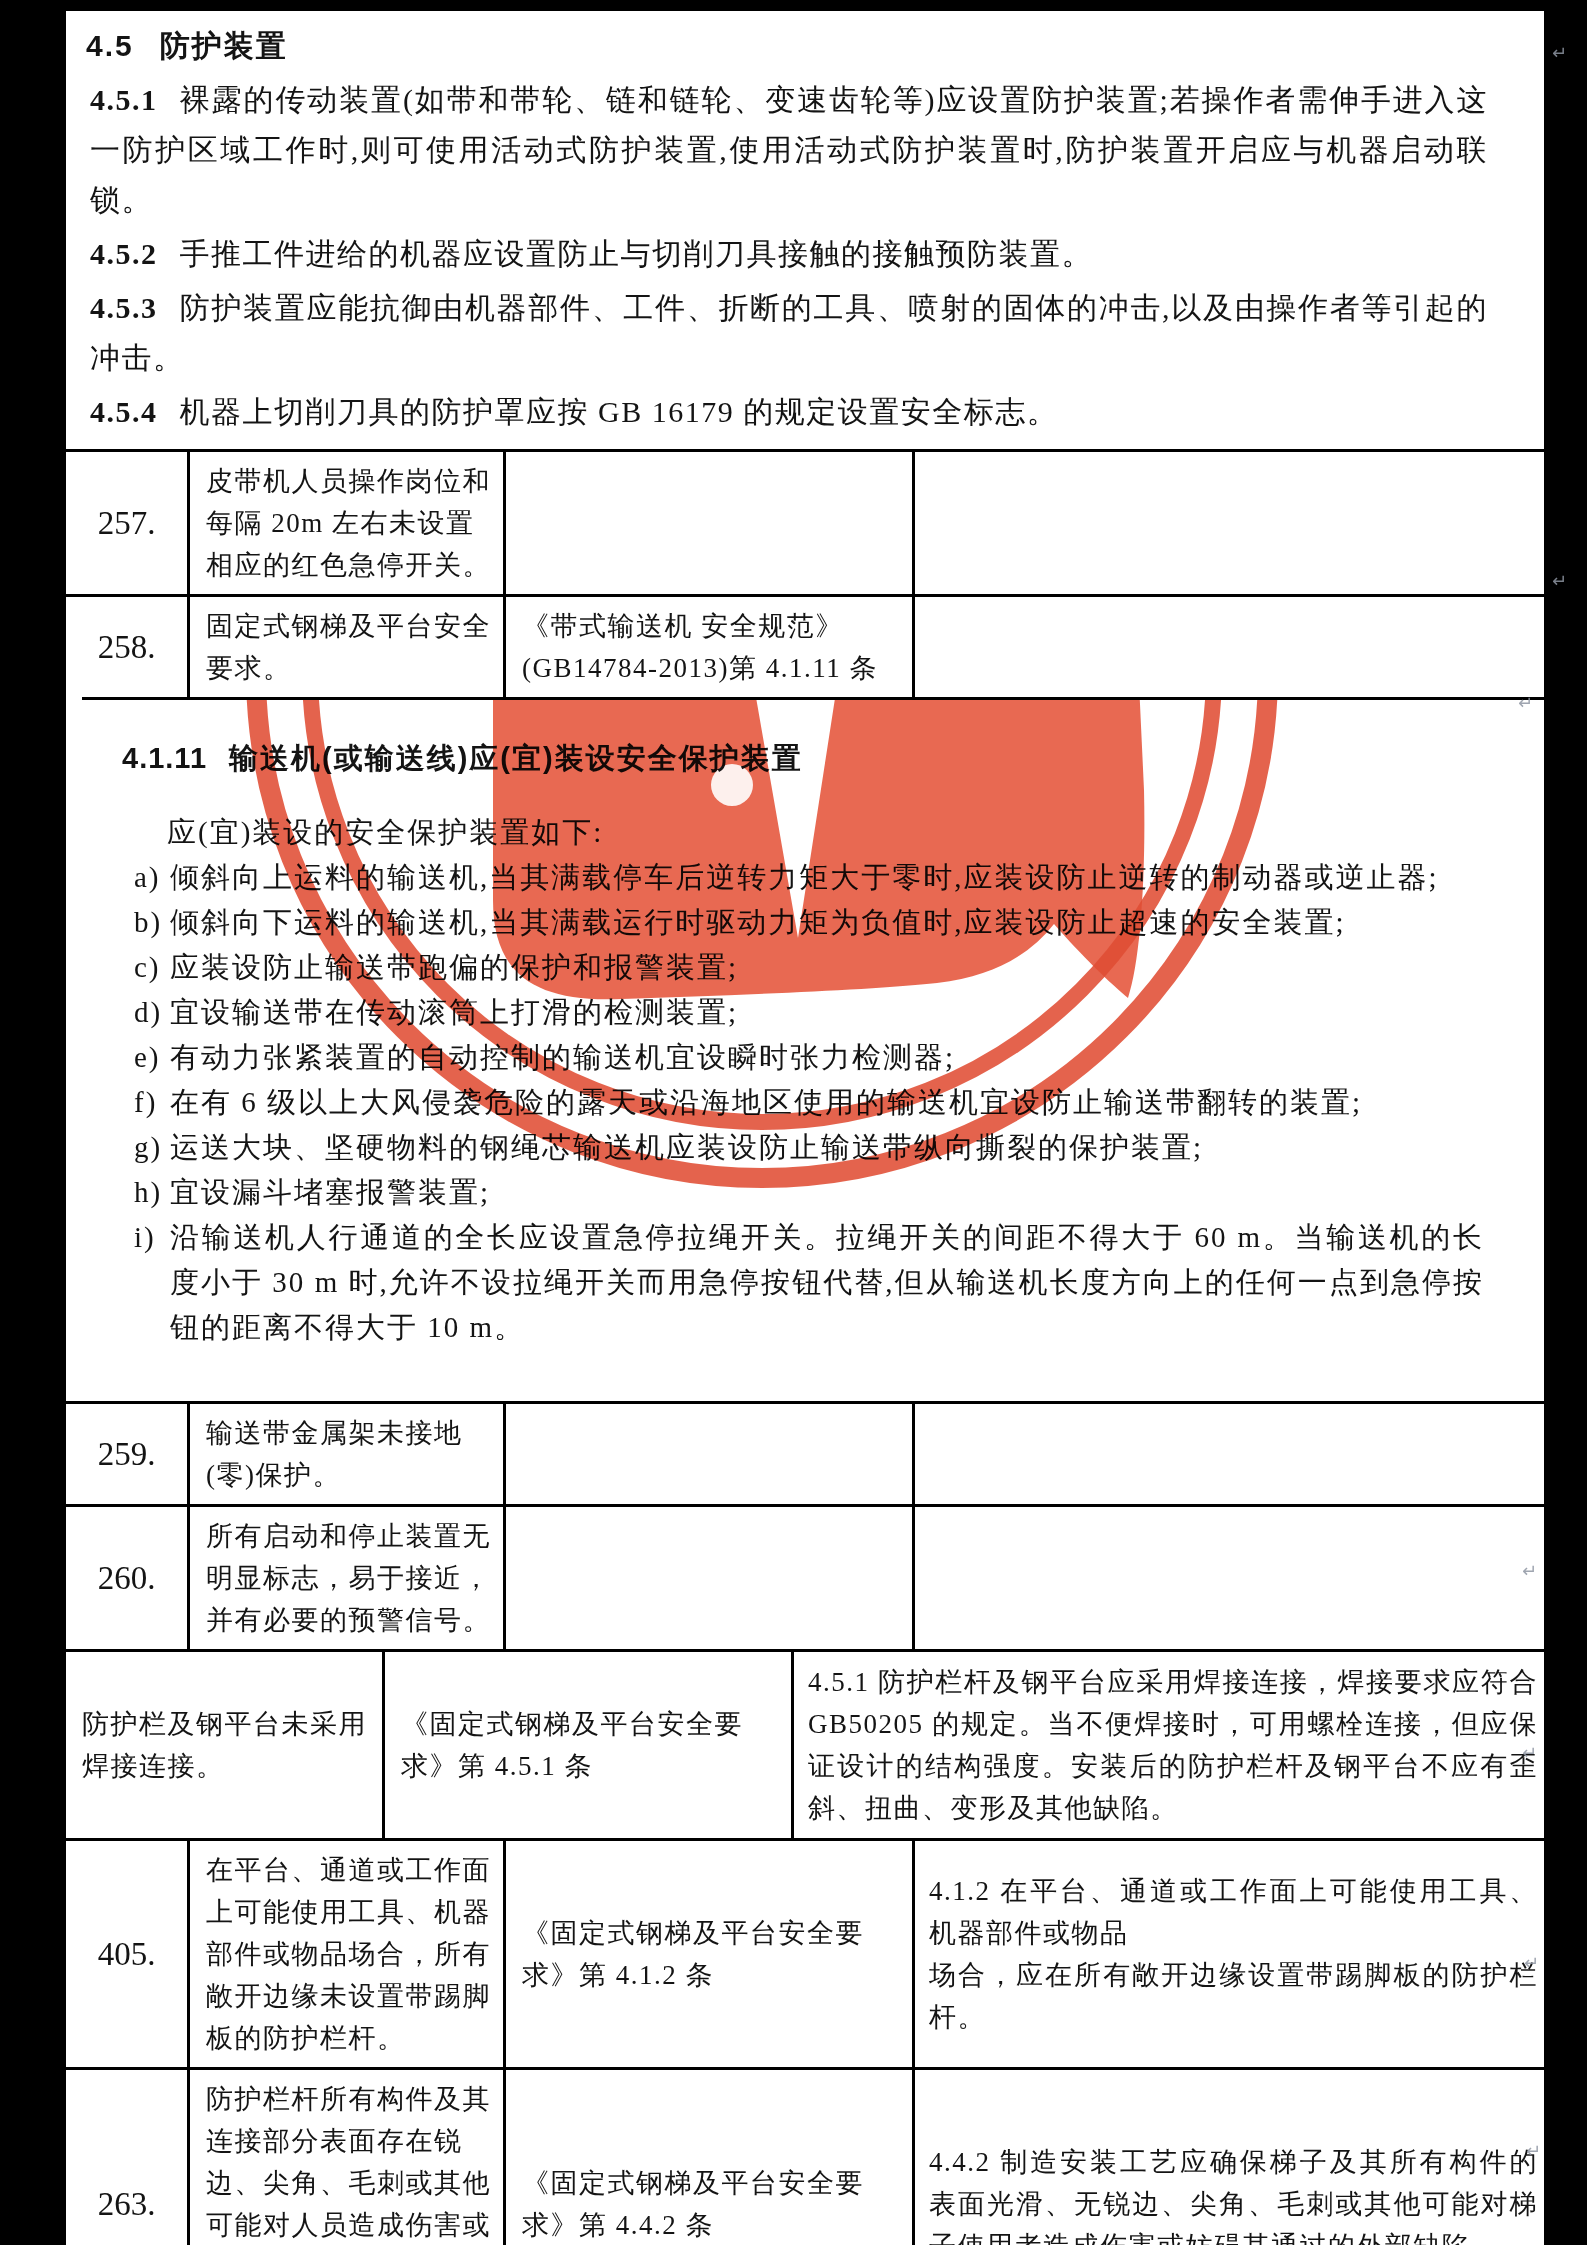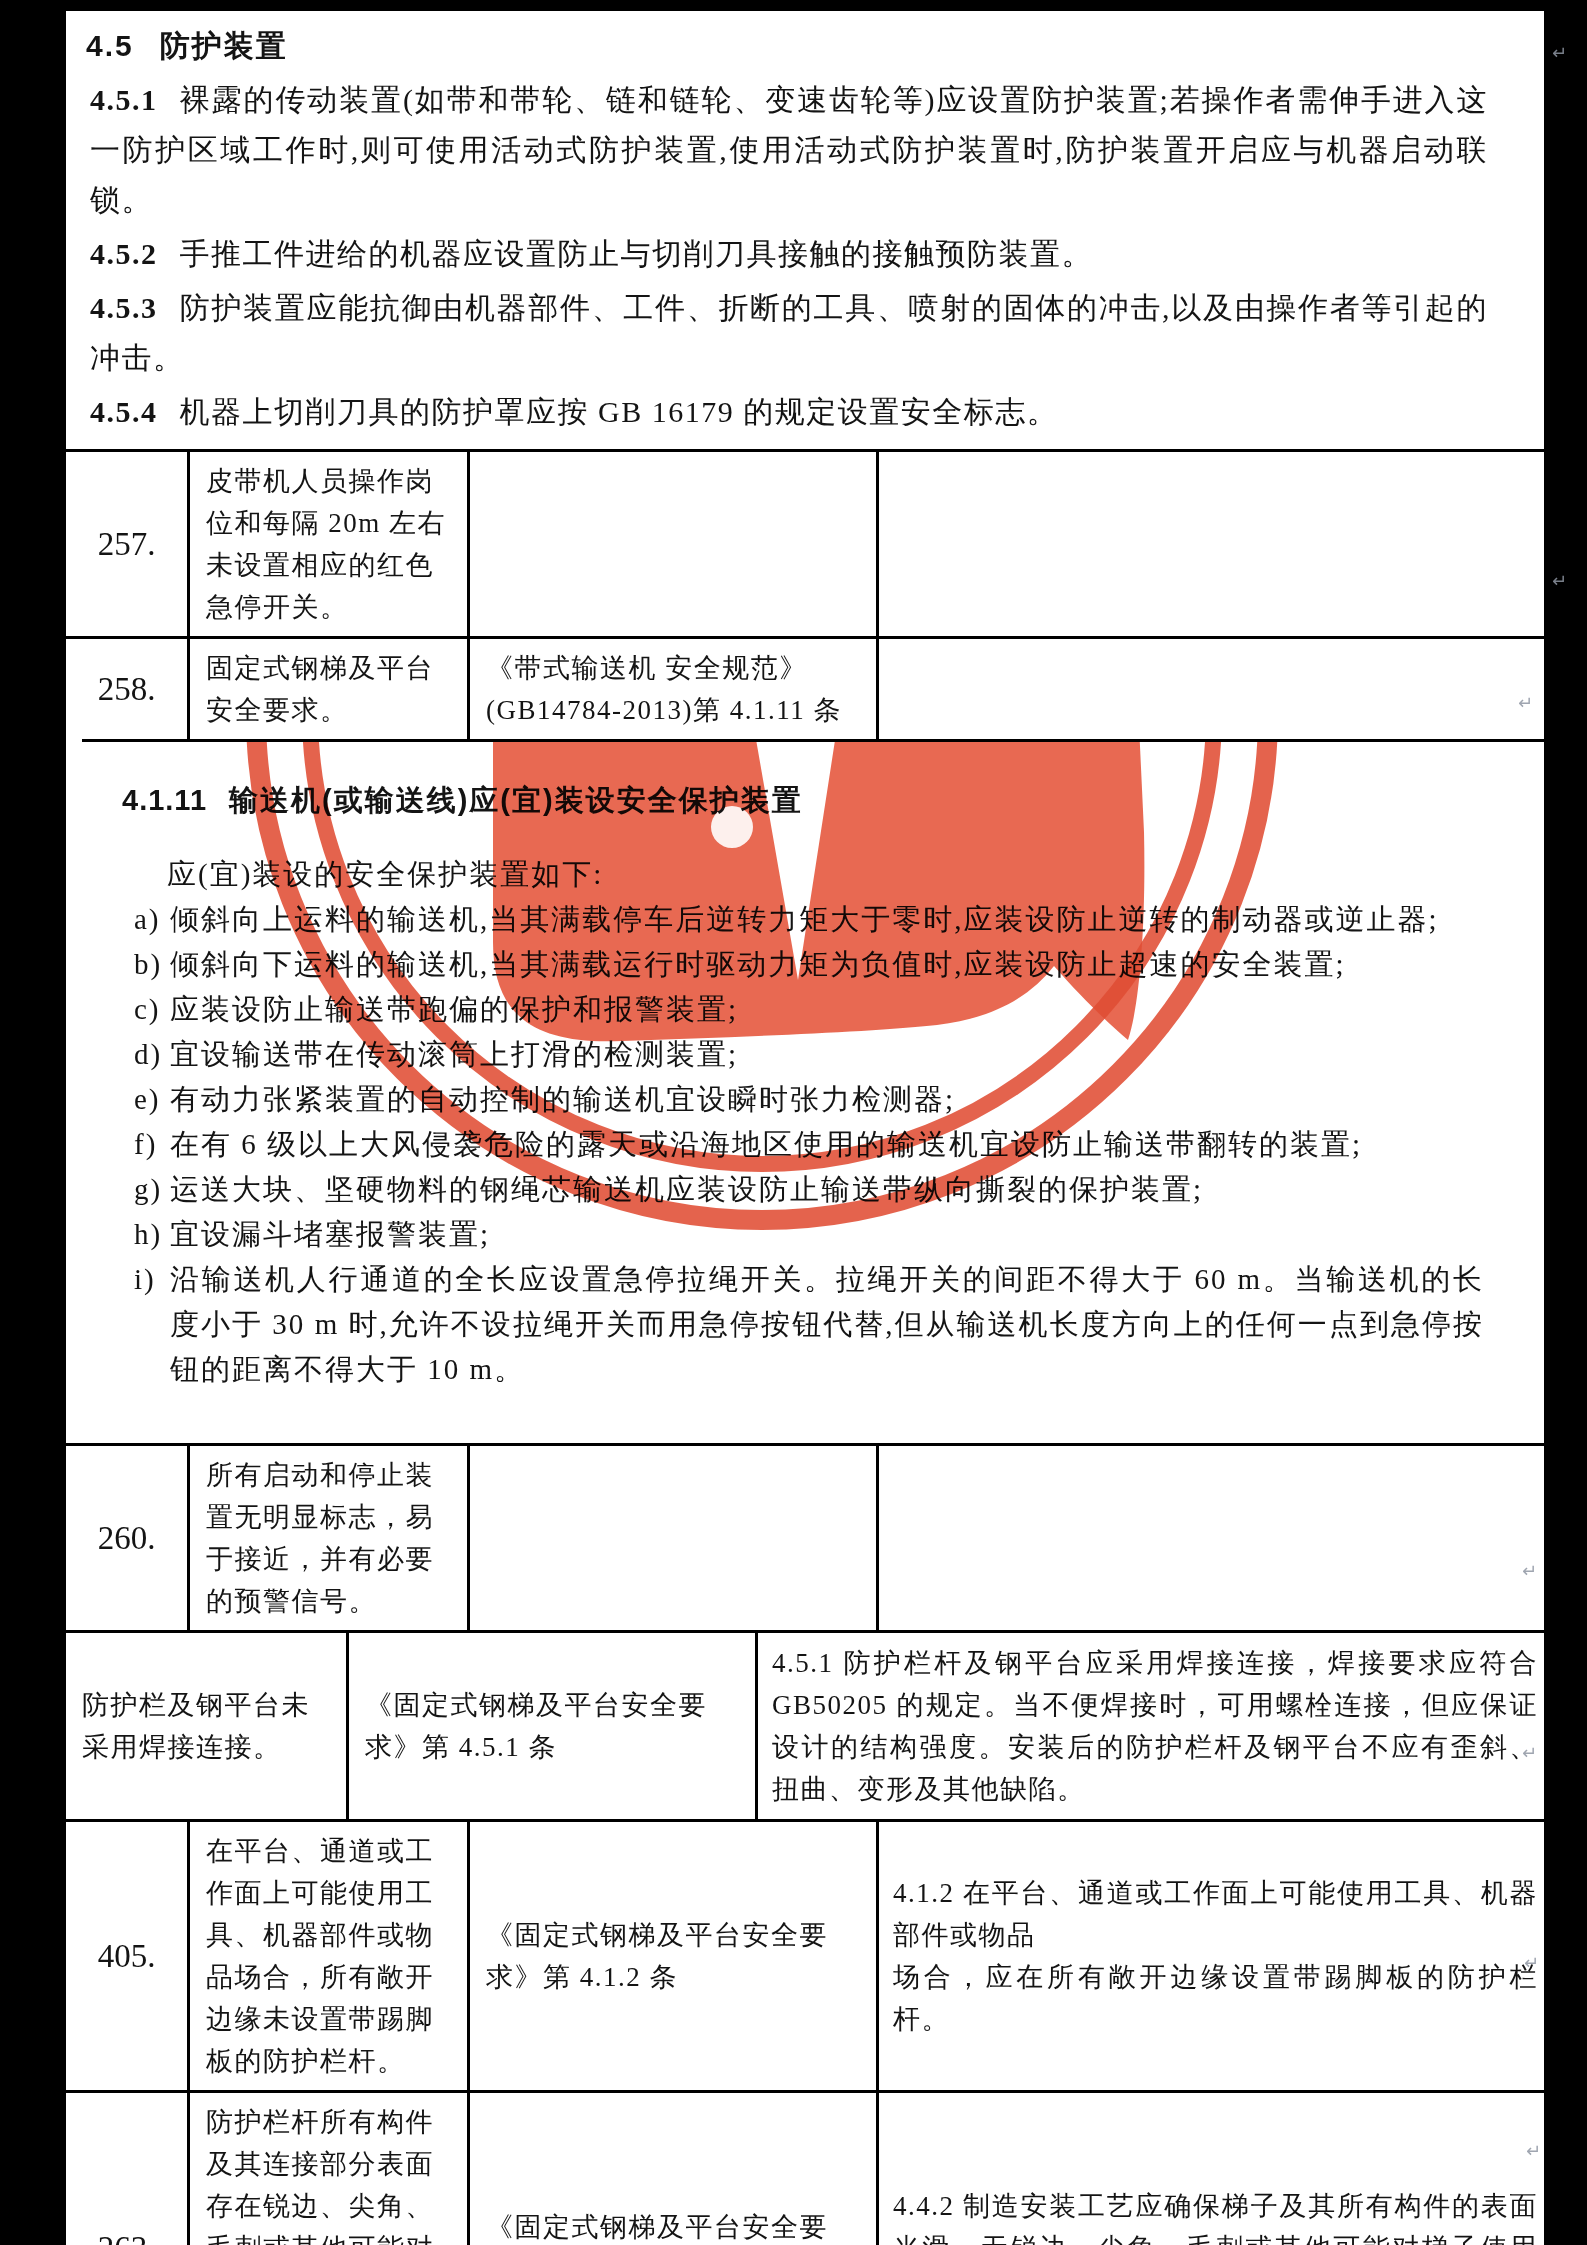--- a/index.html
+++ b/index.html
@@ -56,21 +56,21 @@
   }
   
   .row{display:flex;border-top:3px solid #000;align-items:stretch;}
   .cell{
     box-sizing:border-box;border-left:3px solid #000;
     display:flex;flex-direction:column;justify-content:center;
     font-size:27px;line-height:42px;letter-spacing:1.5px;
   }
   .cell:first-child{border-left:none;}
   .c-no{width:121px;align-items:center;text-align:center;font-size:33px;letter-spacing:0;}
-  .c-desc{width:280px;padding:8px 12px 8px 16px;text-align:left;}
+  .c-desc{width:316px;padding:8px 12px 8px 16px;text-align:left;}
   .c-basis{width:409px;padding:8px 8px 8px 16px;white-space:pre-line;}
   .c-note{flex:1;padding:8px 6px 8px:14px;}
   .c-note{padding:8px 6px 8px 14px;white-space:pre-line;text-align:justify;}
   .r257{min-height:124px;}
   .r258{min-height:92px;}
   .r259{min-height:92px;}
   .r260{min-height:127px;}
   .r261{min-height:186px;}
   .r262{min-height:196px;}
   .r263{min-height:254px;}
@@ -170,20 +170,26 @@
              C 1000 256 1028 283 1046 298
              C 1058 262 1064 180 1062 90
              L 1055 -60 L 762 -60 L 716 238 L 664 -60 Z" fill="#e2472a" opacity="0.88"></path>
         <circle cx="650" cy="85" r="21" fill="#ffffff" opacity="0.9"></circle>
 
         <circle cx="680" cy="-30" r="452" fill="none" stroke="#de4024" stroke-width="16" opacity="0.88"></circle>
         <circle cx="680" cy="-28" r="506" fill="none" stroke="#de4024" stroke-width="20" opacity="0.88"></circle>
       </svg>
     </section>
 
+    <div class="row r259">
+      <div class="cell c-no">259.</div>
+      <div class="cell c-desc">输送带金属架未接地(零)保护。</div>
+      <div class="cell c-basis"></div>
+      <div class="cell c-note"></div>
+    </div>
 
     <div class="row r260">
       <div class="cell c-no">260.</div>
       <div class="cell c-desc">所有启动和停止装置无明显标志，易于接近，并有必要的预警信号。</div>
       <div class="cell c-basis"></div>
       <div class="cell c-note"></div>
     </div>
 
     <div class="row r261">
       <div class="cell c-desc">防护栏及钢平台未采用焊接连接。</div>

